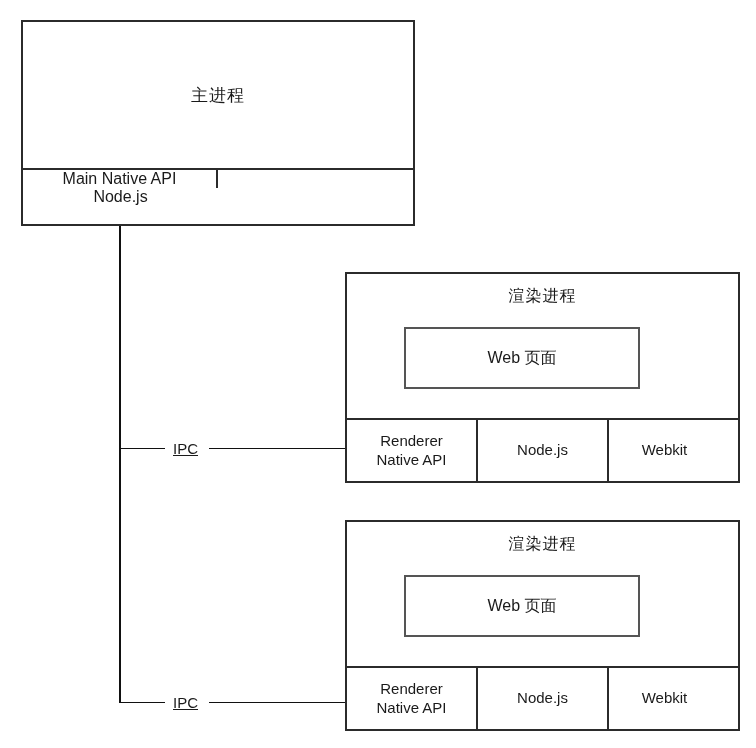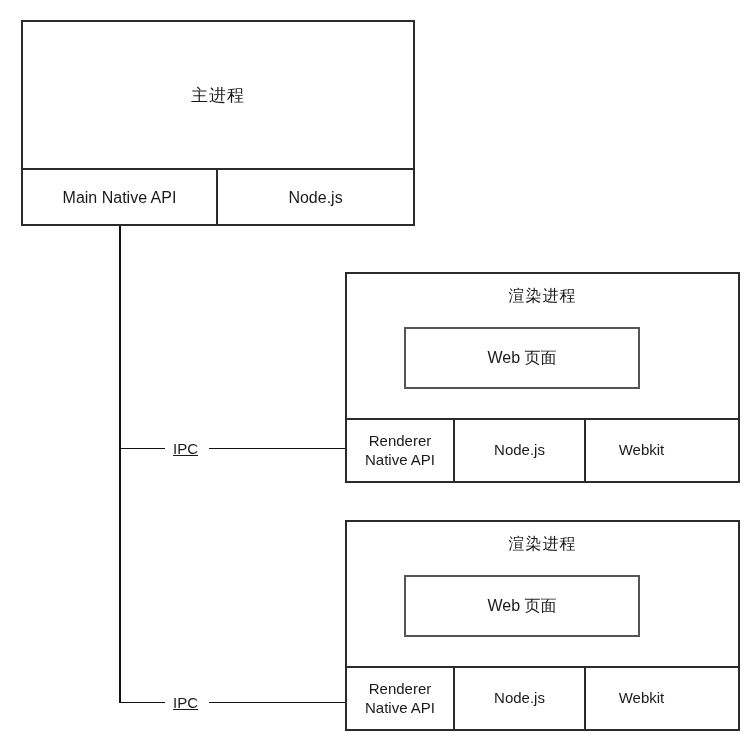--- a/index.html
+++ b/index.html
@@ -51,20 +51,21 @@
     border-radius: 23px;
   }
   #main-process-row {
     position: absolute;
     left: 0;
     top: 146px;
     width: 100%;
     height: 56px;
     display: flex;
     border-top: 2px solid #2b2b2b;
+    flex-direction: column;
   }
   #main-process-row > .cell {
     display: flex;
     align-items: center;
     justify-content: center;
     font-size: 16px;
     box-sizing: border-box;
   }
   #main-process-row > .cell.c0 { width: 195px; border-right: 2px solid #2b2b2b; }
   #main-process-row > .cell.c1 { width: 195px; }
@@ -116,21 +117,21 @@
   }
   .renderer-row > .cell {
     display: flex;
     align-items: center;
     justify-content: center;
     text-align: center;
     font-size: 15px;
     line-height: 1.22;
     box-sizing: border-box;
   }
-  .renderer-row > .cell.c0 { width: 108px; border-right: 2px solid #2b2b2b; }
+  .renderer-row > .cell.c0 { width: 131px; border-right: 2px solid #2b2b2b; }
   .renderer-row > .cell.c1 { width: 131px; border-right: 2px solid #2b2b2b; }
   .renderer-row > .cell.c2 { width: 111px; }
 
   
   .line-v {
     position: absolute;
     background: #111111;
     width: 2px;
   }
   .line-h {

